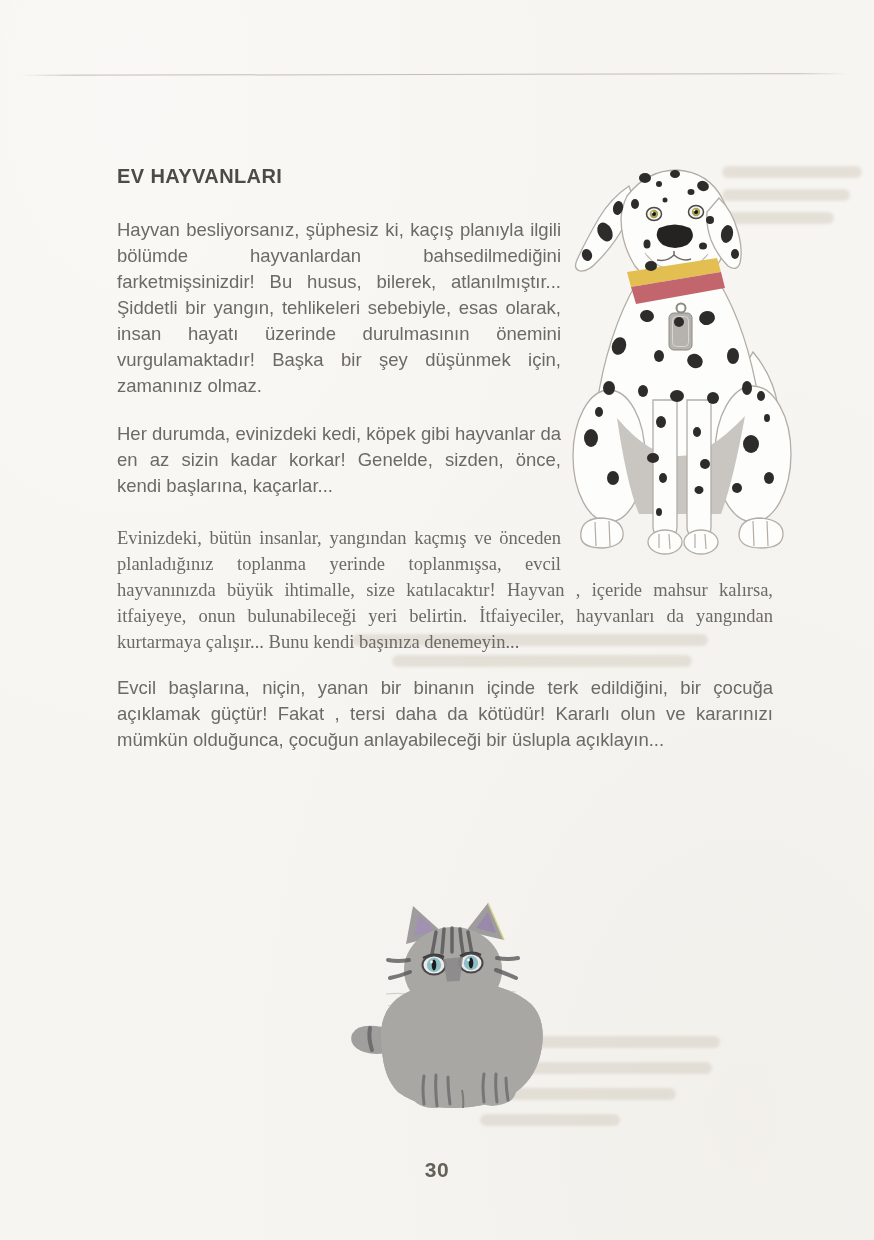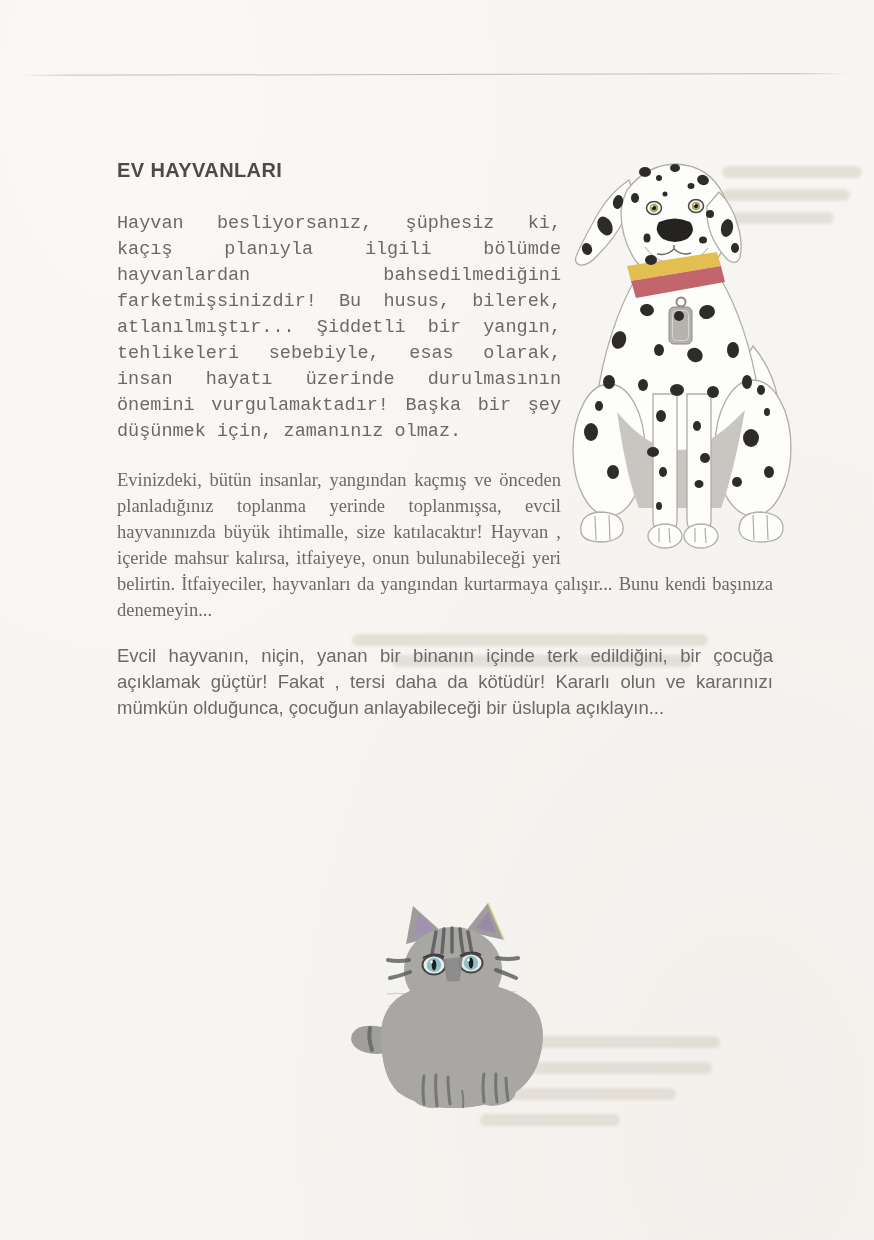--- a/index.html
+++ b/index.html
@@ -14,33 +14,33 @@
     overflow:hidden;
     font-family:"Liberation Sans", sans-serif;
     color:#6c6a66;
   }
   .top-rule{
     position:absolute;left:20px;top:74px;width:828px;height:1px;
     background:linear-gradient(to right, rgba(150,144,136,0), rgba(150,144,136,.55) 6%, rgba(150,144,136,.55) 94%, rgba(150,144,136,0));
     transform:rotate(-0.12deg);
   }
   .article{
-    position:absolute;left:117px;top:157px;width:656px;
+    position:absolute;left:117px;top:163px;width:656px;
   }
   .article h1{
     margin:0 0 28px 0;
     font-size:20px;line-height:26px;font-weight:bold;
     letter-spacing:.4px;color:#4d4b48;
   }
   .article p{
     margin:0;
     font-size:18.5px;line-height:26px;
     text-align:justify;
   }
-  .p1{margin-bottom:22px !important;font-family:Liberation Mono, monospace;}
+  .p1{margin-bottom:22px !important;}
   .p2{margin-bottom:26px !important;}
   .p3{margin-bottom:20px !important;font-family:Liberation Serif, serif;}
   .p4{
     margin-bottom:14px !important;
     font-style:italic;font-weight:bold;color:#504e4b;
   }
   .dog-float{
     float:right;width:204px;height:412px;margin-left:8px;
     position:relative;
   }
@@ -183,22 +183,23 @@
           <ellipse cx="206" cy="240" rx="4" ry="5"></ellipse>
             <ellipse cx="212" cy="262" rx="3" ry="4"></ellipse>
           <ellipse cx="98" cy="302" rx="6" ry="5"></ellipse>
             <ellipse cx="150" cy="308" rx="5" ry="5"></ellipse>
         </g>
       </svg>
     </div>
 
     <h1>EV HAYVANLARI</h1>
     <p class="p1">Hayvan besliyorsanız, şüphesiz ki, kaçış planıyla ilgili bölümde hayvanlardan bahsedilmediğini farketmişsinizdir! Bu husus, bilerek, atlanılmıştır... Şiddetli bir yangın, tehlikeleri sebebiyle, esas olarak, insan hayatı üzerinde durulmasının önemini vurgulamaktadır! Başka bir şey düşünmek için, zamanınız olmaz.</p>
+    <p class="p2">Her durumda, evinizdeki kedi, köpek gibi hayvanlar da en az sizin kadar korkar! Genelde, sizden, önce, kendi başlarına, kaçarlar...</p>
     <p class="p3">Evinizdeki, bütün insanlar, yangından kaçmış ve önceden planladığınız toplanma yerinde toplanmışsa, evcil hayvanınızda büyük ihtimalle, size katılacaktır! Hayvan , içeride mahsur kalırsa, itfaiyeye, onun bulunabileceği yeri belirtin. İtfaiyeciler, hayvanları da yangından kurtarmaya çalışır... Bunu kendi başınıza denemeyin...</p>
-    <p class="p5">Evcil hayvanın, niçin, yanan bir binanın içinde terk edildiğini, bir çocuğa açıklamak güçtür! Fakat , tersi daha da kötüdür! Kararlı olun ve kararınızı mümkün olduğunca, çocuğun anlayabileceği bir üslupla açıklayın...</p>
+    <p class="p5">Evcil başlarına, niçin, yanan bir binanın içinde terk edildiğini, bir çocuğa açıklamak güçtür! Fakat , tersi daha da kötüdür! Kararlı olun ve kararınızı mümkün olduğunca, çocuğun anlayabileceği bir üslupla açıklayın...</p>
   </div>
 
   <svg class="cat" viewBox="0 0 262 234" aria-hidden="true">
     <defs>
       <pattern id="fur" width="5" height="5" patternUnits="userSpaceOnUse">
         <circle cx="1" cy="1" r="0.7" fill="#7e7c7a"></circle>
         <circle cx="3.5" cy="3.5" r="0.6" fill="#8f8d8b"></circle>
       </pattern>
     </defs>
 
@@ -277,14 +278,15 @@
       <path d="M 94 178 Q 92 190 94 206"></path>
         <path d="M 106 177 Q 105 190 107 208"></path>
       <path d="M 118 179 Q 118 191 120 206"></path>
         <path d="M 154 176 Q 152 188 154 204"></path>
       <path d="M 166 176 Q 165 188 167 204"></path>
         <path d="M 176 180 Q 176 190 178 202"></path>
     </g>
     <path d="M 132 192 Q 134 202 133 210" stroke="#7e7c79" stroke-width="2" fill="none"></path>
   </svg>
 
+  <div class="page-number">30</div>
 
 </div>
 
 </body></html>

